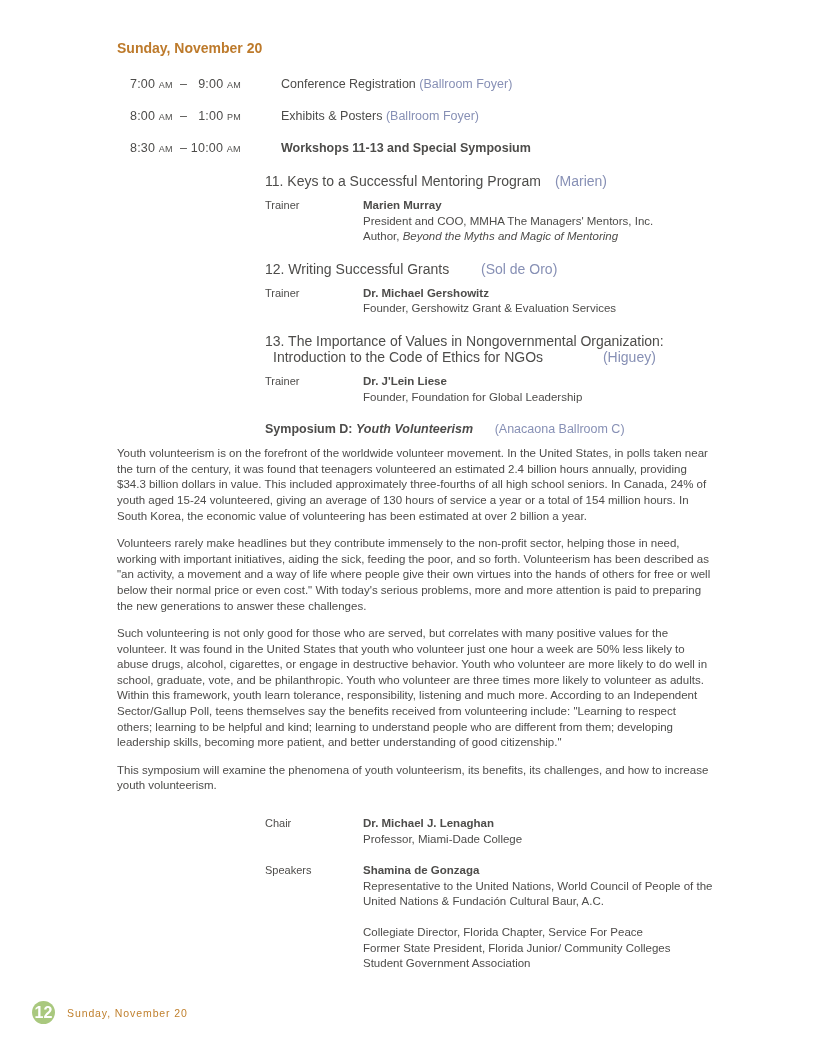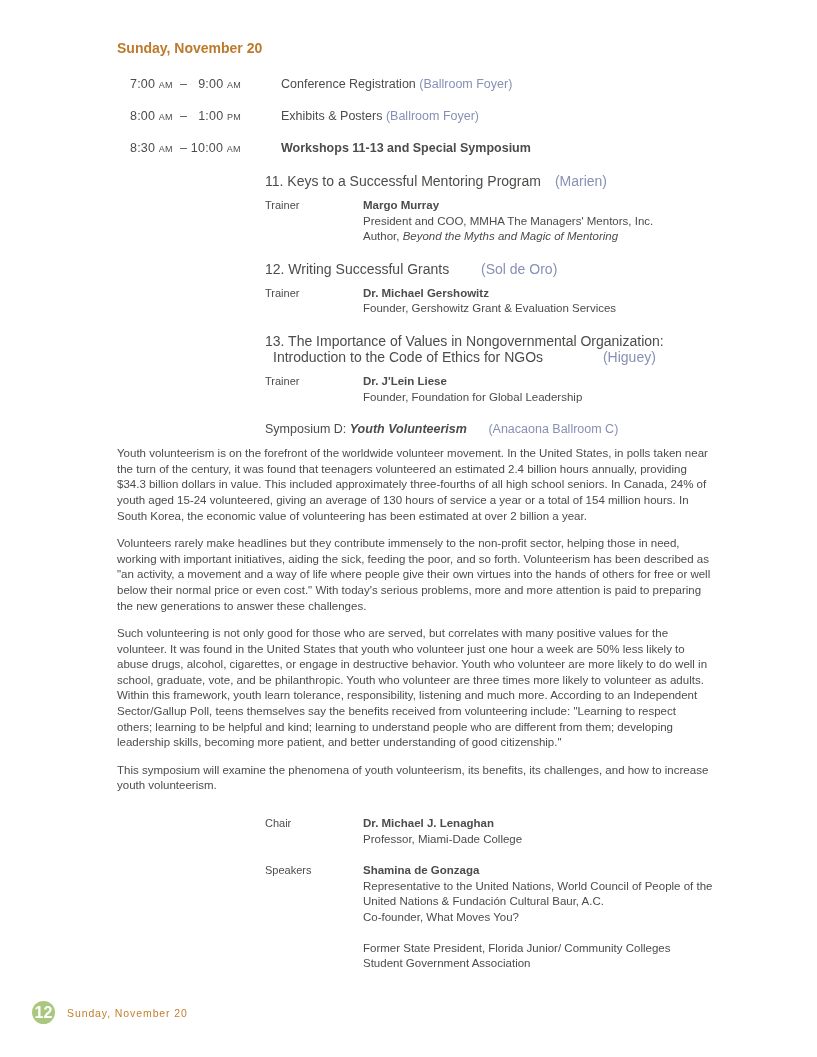--- a/index.html
+++ b/index.html
@@ -28,21 +28,21 @@
   .workshop { margin-bottom: 16px; }
   .w-title { font-size: 14px; line-height: 16px; margin-bottom: 9px; }
   .w-title .loc { margin-left: 10px; }
   .w-title-line2 { padding-left: 8px; }
   .w-title-line2 .loc { margin-left: 56px; }
   .person-row { display: flex; font-size: 11.5px; line-height: 15.6px; }
   .role { width: 98px; flex-shrink: 0; font-size: 11px; color: #4e4d4b; }
   .p-name { font-weight: bold; }
 
   .symposium-heading { margin-left: 148px; margin-top: 16px; margin-bottom: 9px; font-size: 12.5px; line-height: 16px; }
-  .symposium-heading .s-label { font-weight: normal; }
+  .symposium-heading .s-label { font-weight: bold; }
   .symposium-heading .s-title { font-weight: bold; font-style: italic; }
   .symposium-heading .loc { margin-left: 18px; }
 
   .body-paragraph { font-size: 11.5px; line-height: 15.6px; margin-bottom: 12px; text-align: left; }
 
   .chair-block { margin-left: 148px; margin-top: 22px; }
   .speakers-block { margin-left: 148px; margin-top: 16px; }
   .speaker2 { margin-top: 15px; }
 
   .footer { position: absolute; left: 32px; top: 1001px; display: flex; align-items: center; }
@@ -86,21 +86,21 @@
   <div class="workshops">
 
     <div class="workshop">
       <div class="w-title">
         <span>11. Keys to a Successful Mentoring Program</span>
         <span class="loc">(Marien)</span>
       </div>
       <div class="person-row">
         <span class="role">Trainer</span>
         <div class="person">
-          <div class="p-name">Margo Murray</div>
+          <div class="p-name">Marien Murray</div>
           <div class="p-line">President and COO, MMHA The Managers' Mentors, Inc.</div>
           <div class="p-line"><span>Author, </span><i>Beyond the Myths and Magic of Mentoring</i></div>
         </div>
       </div>
     </div>
 
     <div class="workshop">
       <div class="w-title">
         <span>12. Writing Successful Grants</span>
         <span class="loc" style="margin-left:28px">(Sol de Oro)</span>
@@ -154,23 +154,23 @@
   </div>
 
   <div class="speakers-block">
     <div class="person-row">
       <span class="role">Speakers</span>
       <div class="person">
         <div>
           <div class="p-name">Shamina de Gonzaga</div>
           <div class="p-line">Representative to the United Nations, World Council of People of the</div>
           <div class="p-line">United Nations &amp; Fundación Cultural Baur, A.C.</div>
-          <div class="p-line">Co-founder, What Moves You?</div>
         </div>
         <div class="speaker2">
+          <div class="p-line">Collegiate Director, Florida Chapter, Service For Peace</div>
           <div class="p-line">Former State President, Florida Junior/ Community Colleges</div>
           <div class="p-line">Student Government Association</div>
         </div>
       </div>
     </div>
   </div>
 
   <div class="footer">
     <div class="page-badge">12</div>
     <div class="footer-label">Sunday, November 20</div>

